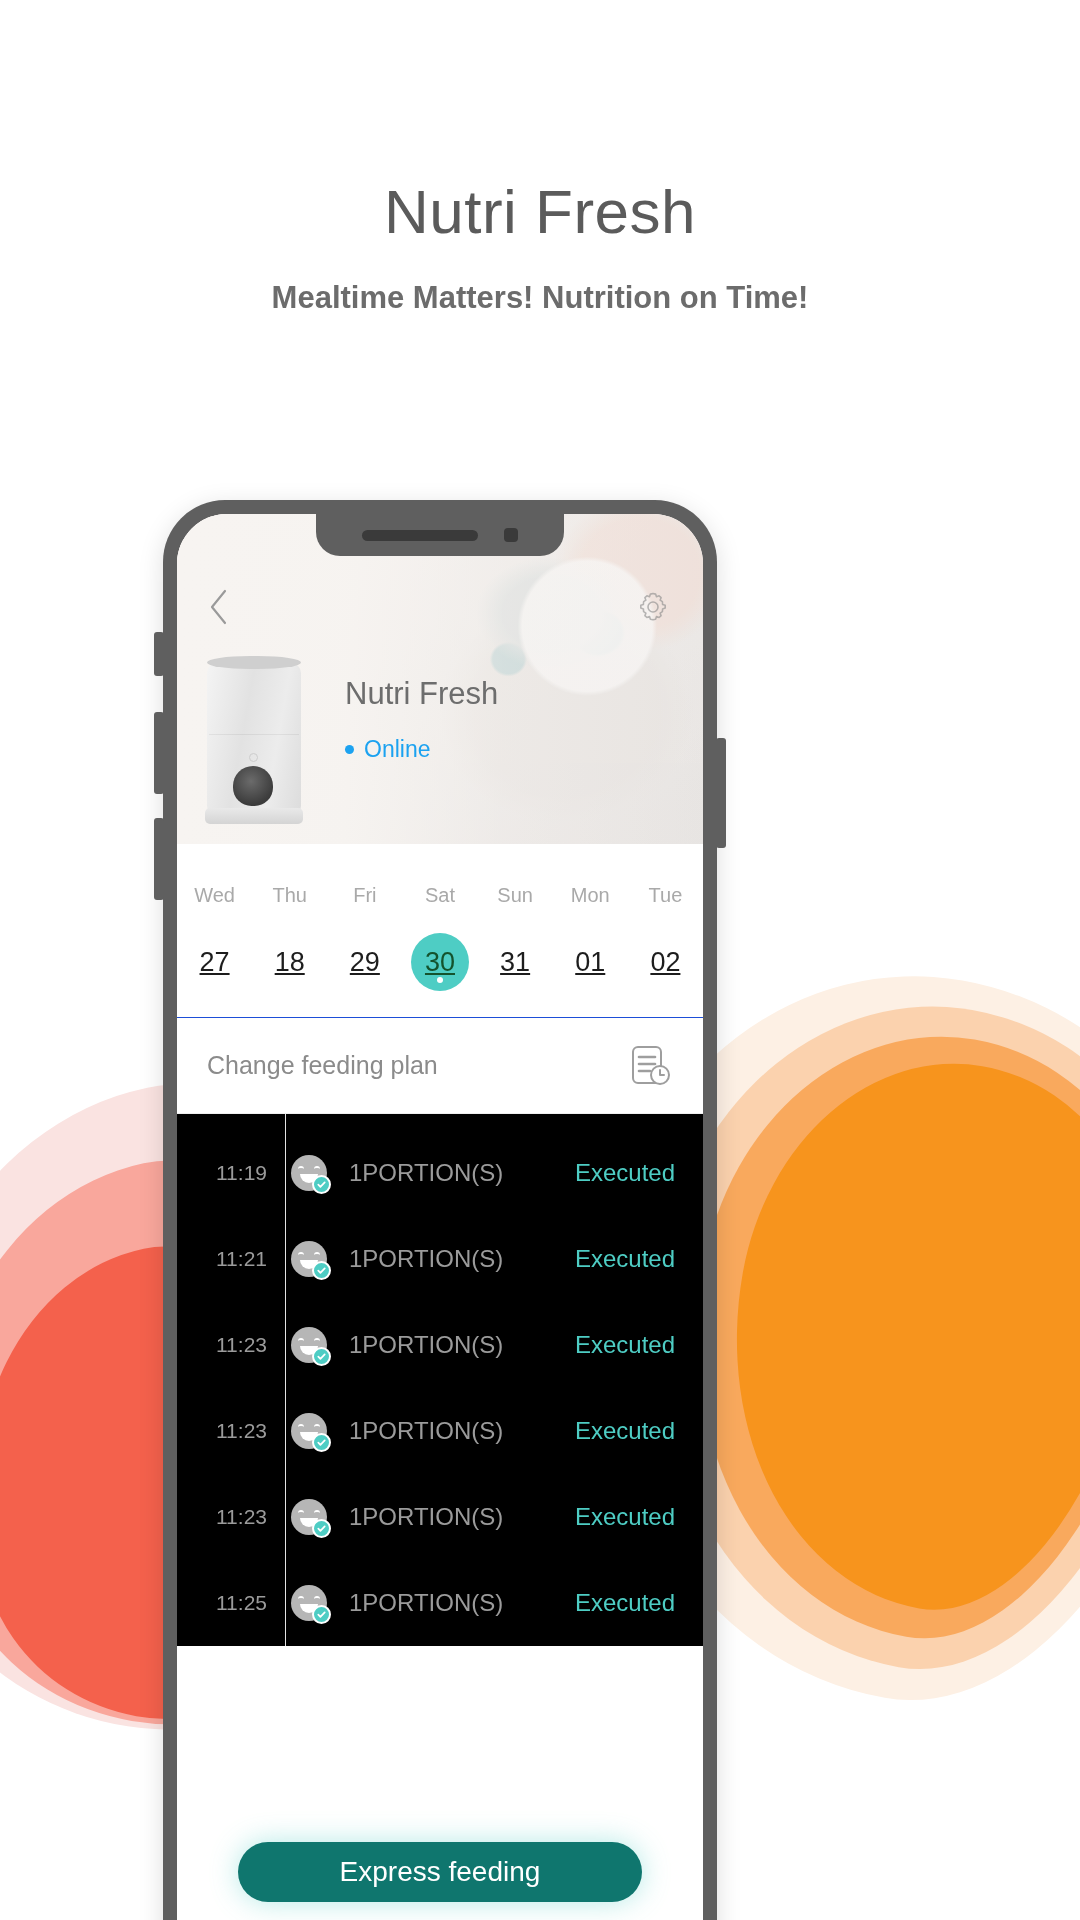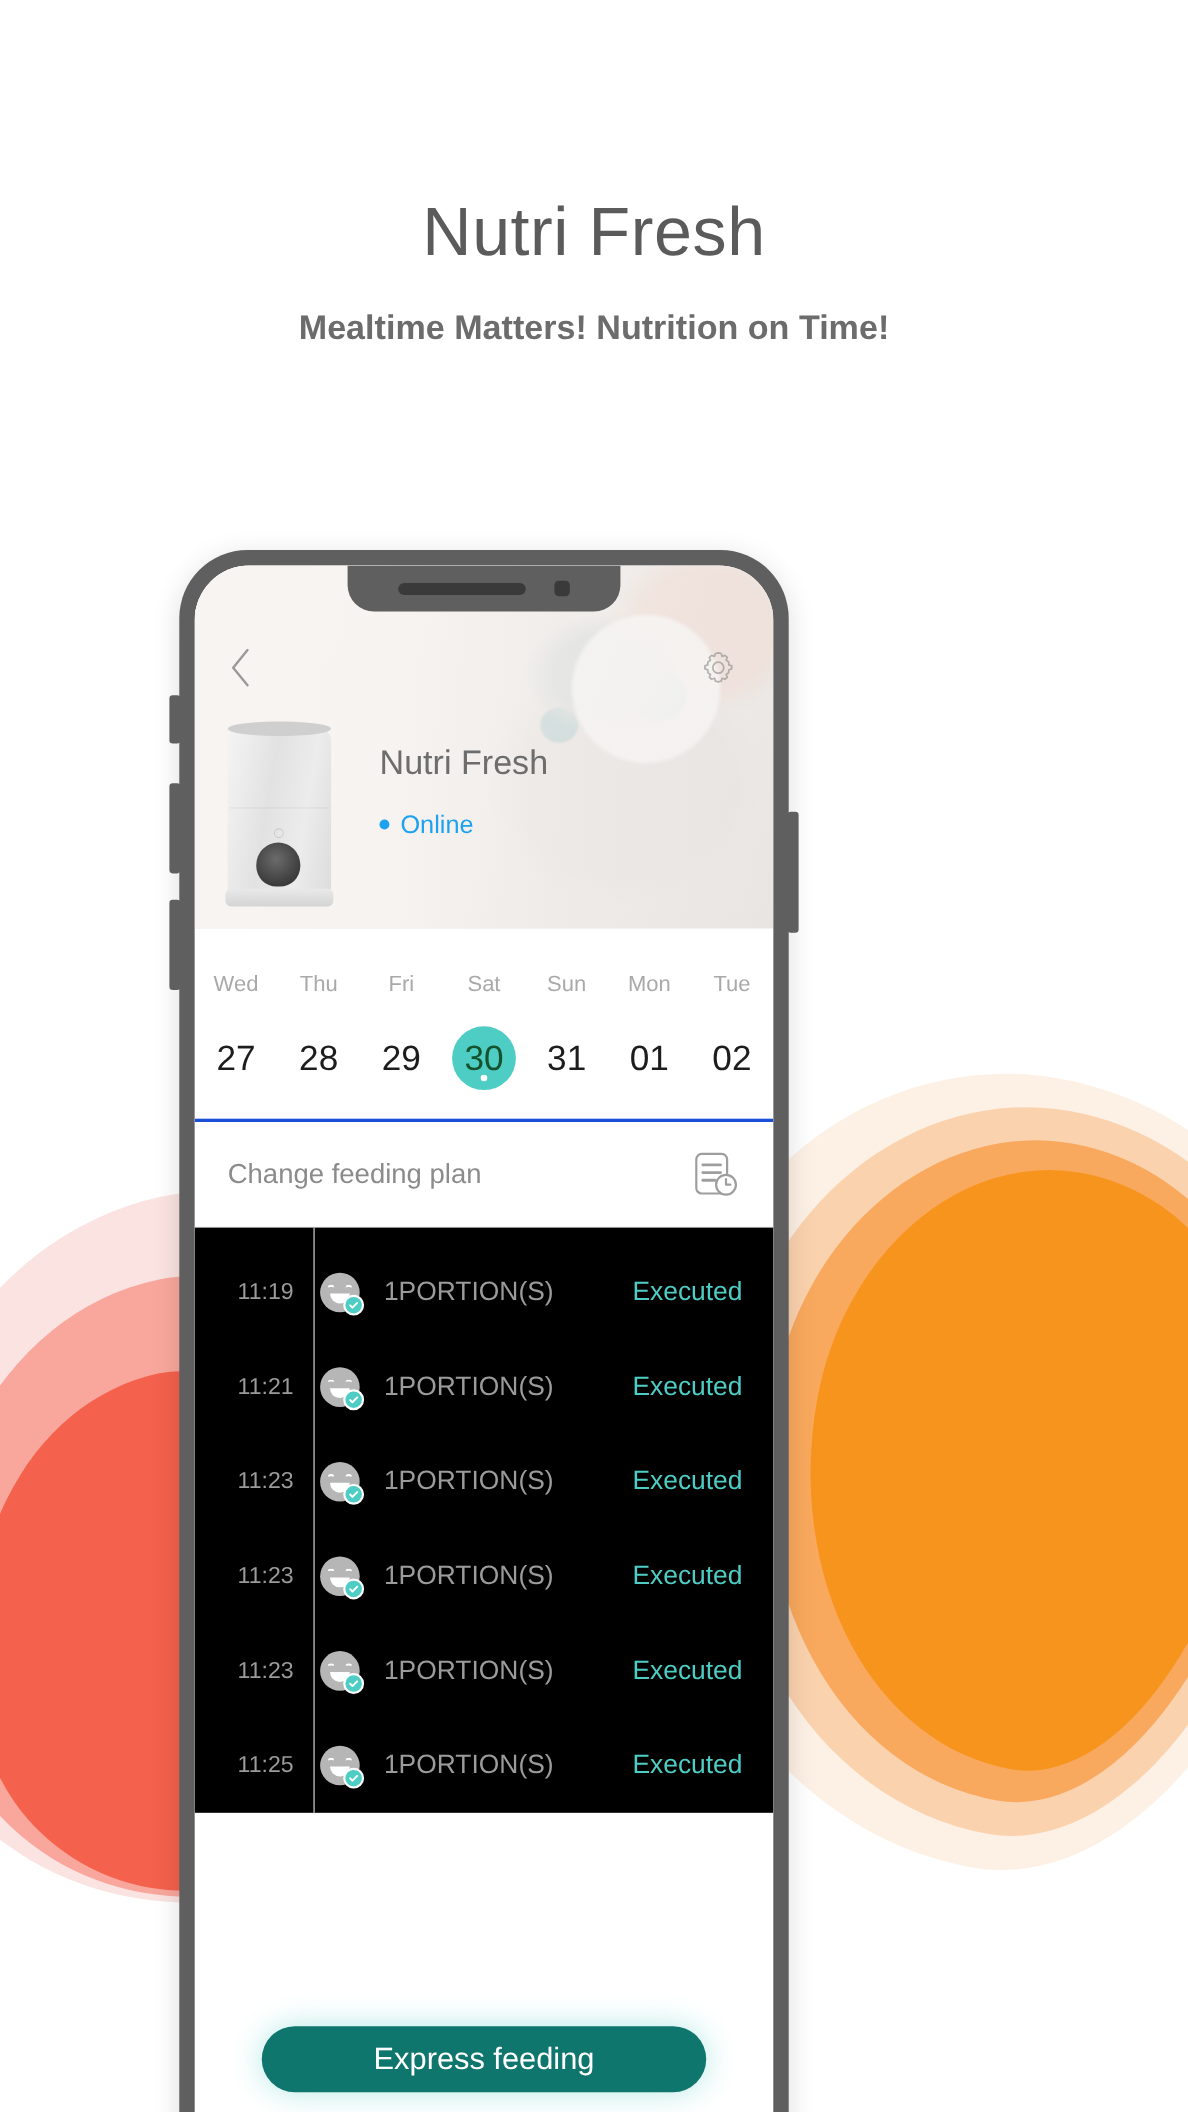--- a/index.html
+++ b/index.html
@@ -128,28 +128,28 @@
     background:linear-gradient(180deg,#e9e9e9,#d4d4d4); border-radius:5px; }
 
   .dev-info { margin-left:42px; margin-top:36px; }
   .dev-name { font-size:31px; color:#6d6d6d; font-weight:400; }
   .dev-status { margin-top:24px; display:flex; align-items:center; gap:10px; }
   .dot-online { width:9px; height:9px; border-radius:50%; background:#1ca2f0; }
   .dev-status span { font-size:23px; color:#1ca2f0; }
 
   
   .datestrip { background:#fff; padding:40px 0 26px;
-    border-bottom:3px solid #1d4ed8; }
+    border-bottom:1px solid #1d4ed8; }
   .date-row { display:flex; }
   .date-cell { flex:1; display:flex; flex-direction:column;
     align-items:center; }
   .date-dow { font-size:20px; color:#a9a9a9; margin-bottom:26px; }
-  .date-num { font-size:32px; color:#1d1d1d; width:58px; height:58px;
+  .date-num { font-size:27px; color:#1d1d1d; width:58px; height:58px;
     display:flex; align-items:center; justify-content:center;
-    border-radius:50%; position:relative; }
+    border-radius:50%; position:relative;text-decoration:underline; }
   .date-cell.active .date-num { background:#4ecdc4; color:#14532d; }
   .date-cell.active .date-num::after { content:""; position:absolute;
     bottom:8px; left:50%; transform:translateX(-50%);
     width:6px; height:6px; border-radius:50%; background:#fff; }
 
   
   .planrow { height:96px; display:flex; align-items:center;
     justify-content:space-between; padding:0 30px;
     border-bottom:1px solid #efefef; background:#fff; }
   .plan-label { font-size:25px; color:#8b8b8b; }
@@ -256,21 +256,21 @@
     </div>
 
     <div class="datestrip">
       <div class="date-row" id="date-row">
           <div class="date-cell">
             <div class="date-dow">Wed</div>
             <div class="date-num">27</div>
           </div>
           <div class="date-cell">
             <div class="date-dow">Thu</div>
-            <div class="date-num">28</div>
+            <div class="date-num">18</div>
           </div>
           <div class="date-cell">
             <div class="date-dow">Fri</div>
             <div class="date-num">29</div>
           </div>
           <div class="date-cell active">
             <div class="date-dow">Sat</div>
             <div class="date-num">30</div>
           </div>
           <div class="date-cell">

